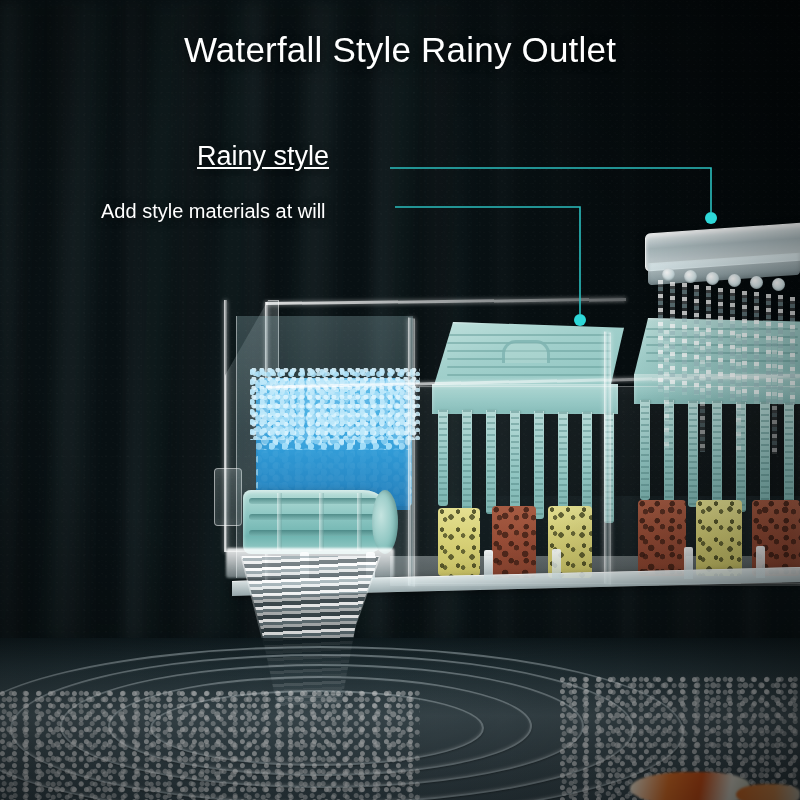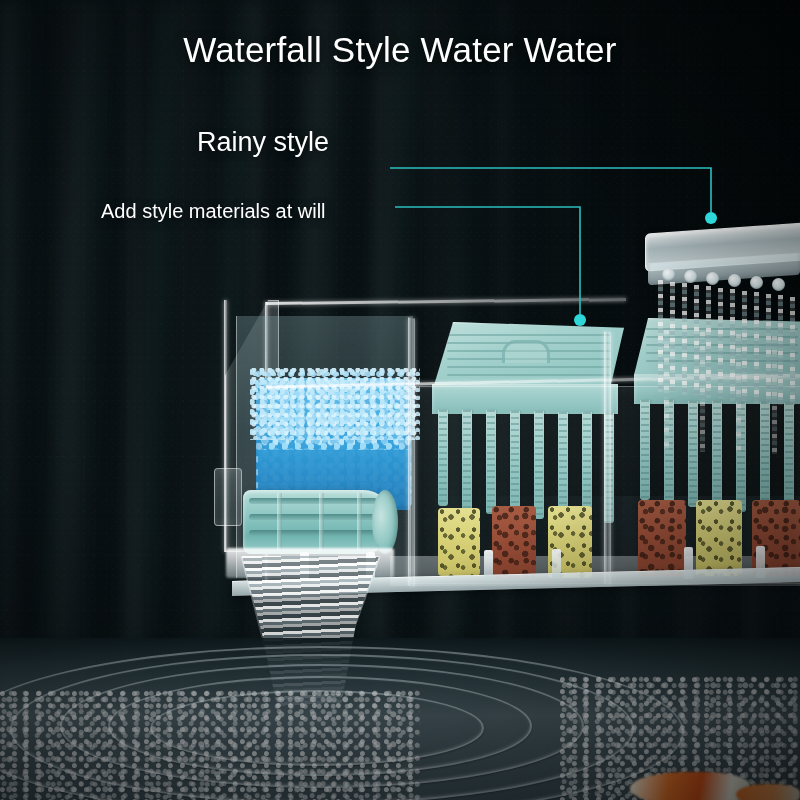--- a/index.html
+++ b/index.html
@@ -483,17 +483,17 @@
 
   <svg class="callout-svg" width="800" height="800" viewBox="0 0 800 800">
     <g id="callout-group">
         <path d="M 390 168 L 711 168 L 711 212" fill="none" stroke="#2bbfbf" stroke-width="1.6"></path>
         <circle cx="711" cy="218" r="6" fill="#2ed8d8"></circle>
         <path d="M 395 207 L 580 207 L 580 314" fill="none" stroke="#2bbfbf" stroke-width="1.6"></path>
         <circle cx="580" cy="320" r="6" fill="#2ed8d8"></circle>
       </g>
   </svg>
 
-  <div class="title" style="color: rgb(255, 255, 255);">Waterfall Style Water Water</div>
-  <div class="sub1" style="left: 197px; top: 127px; font-size: 27px; color: rgb(255, 255, 255);">Rainy style</div>
+  <div class="title" style="color: rgb(255, 255, 255);">Waterfall Style Rainy Outlet</div>
+  <div class="sub1" style="left: 197px; top: 141px; font-size: 27px; color: rgb(255, 255, 255); text-decoration: underline;">Rainy style</div>
   <div class="sub2" style="left: 101px; top: 200px; font-size: 20px; color: rgb(255, 255, 255);">Add style materials at will</div>
 
 </div>
 
 </body></html>

